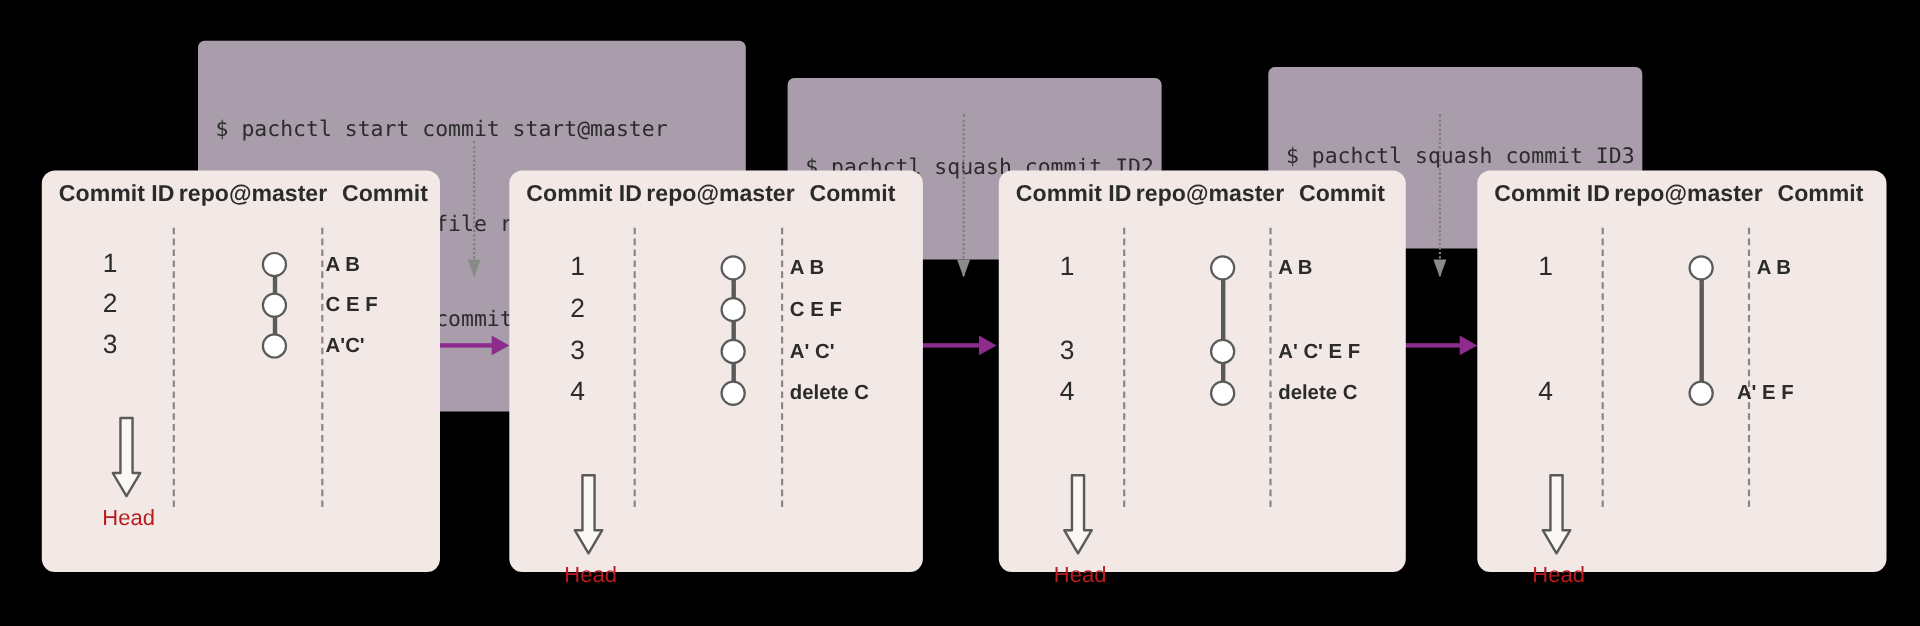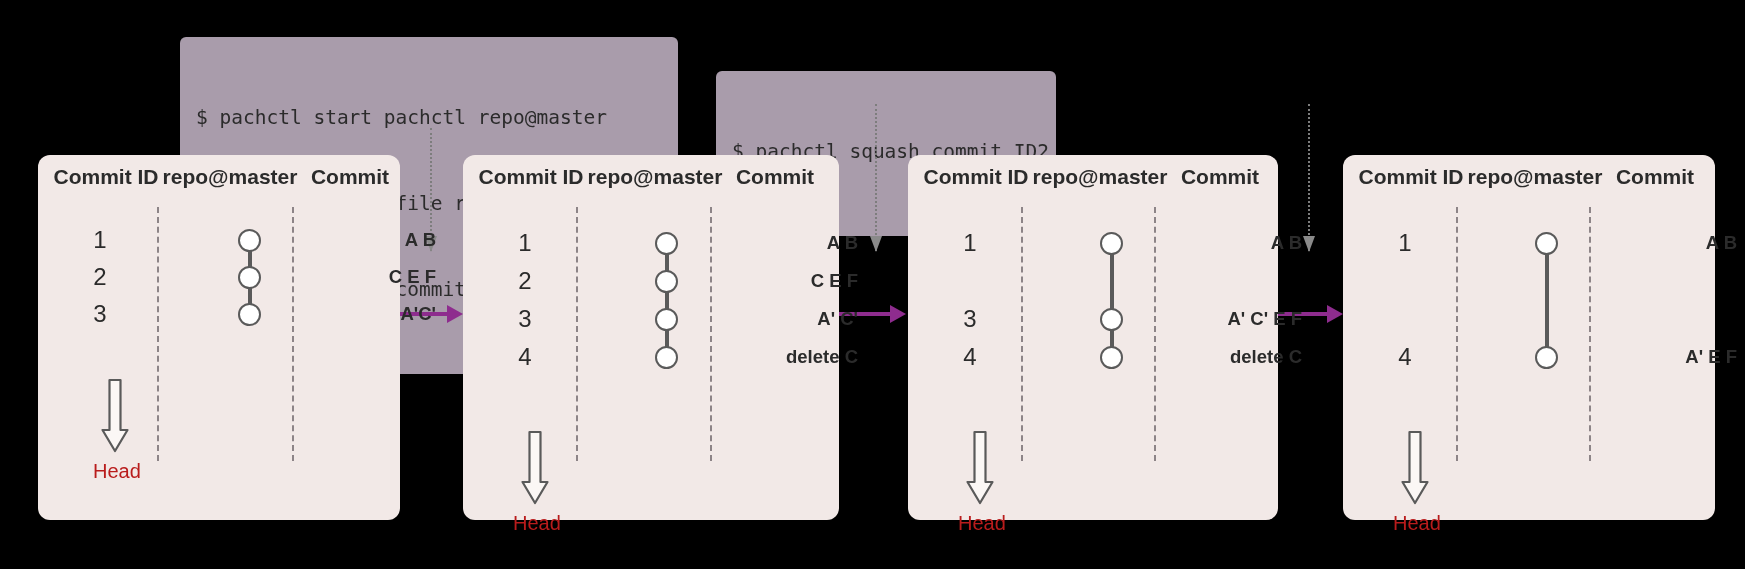--- a/index.html
+++ b/index.html
@@ -93,21 +93,21 @@
     position: absolute; top: 52px; height: 254px; width: 0;
     border-left: 2.5px dashed #8d8487;
   }
 
   
   .row-cid {
     position: absolute; left: 0; width: 124px; text-align: center;
     font-size: 24px; color: #2b2b2b;
   }
   .row-com {
-    position: absolute; left: 262px; width: 140px; text-align: right;
+    position: absolute; left: 262px; width: 140px; text-align: left;
     font-size: 18.5px; font-weight: bold; color: #2b2b2b; white-space: nowrap;
   }
 
   
   .node {
     position: absolute;
     width: 23px; height: 23px; border-radius: 50%;
     background: #ffffff; border: 2.5px solid #5a5a5a;
     z-index: 2;
   }
@@ -120,29 +120,32 @@
   .head-label {
     position: absolute; font-size: 20px; color: #b91c1c;
   }
 </style>
 </head>
 <body>
 
 <div id="stage">
 
   <div class="cmd-box" id="cmd-1">
-    <span class="cmd-line">$ pachctl start pachctl repo@master</span>
+    <span class="cmd-line">$ pachctl start commit start@master</span>
     <span class="cmd-line">$ pachctl delete file repo@master:path/to/C</span>
     <span class="cmd-line">$ pachctl finish commit repo@master</span>
   </div>
 
   <div class="cmd-box" id="cmd-2">
     <span class="cmd-line">$ pachctl squash commit ID2</span>
   </div>
 
+  <div class="cmd-box" id="cmd-3">
+    <span class="cmd-line">$ pachctl squash commit ID3</span>
+  </div>
 
   <div class="vconn" id="vconn-1">
     <div class="stem"></div>
     <div class="head"></div>
   </div>
   <div class="vconn" id="vconn-2">
     <div class="stem"></div>
     <div class="head"></div>
   </div>
   <div class="vconn" id="vconn-3">
@@ -244,21 +247,21 @@
         <div class="hdr">
           <span class="h-cid">Commit ID</span>
           <span class="h-repo">repo@master</span>
           <span class="h-com">Commit</span>
         </div>
         <div class="vsep" style="left: 113px;"></div>
         <div class="vsep" style="left: 246px;"></div>
         <div class="row-cid" style="top: 74px;">1</div>
         <div class="row-com" style="top: 77px; left: 254px;">A B</div>
         <div class="row-cid" style="top: 188px;">4</div>
-        <div class="row-com" style="top: 191px; left: 254px;">A' E F</div>
+        <div class="row-com" style="top: 191px; left: 236px;">A' E F</div>
         <div class="edge" style="left: 202px; top: 88px; height: 114px;"></div>
         <div class="node" style="left: 192px; top: 77px;"></div>
         <div class="node" style="left: 192px; top: 191px;"></div>
         <div class="head-arrow" style="left: 55px; top: 275px;"><svg width="34" height="78" viewBox="0 0 34 78">
             <path d="M11.5 2 h11 v50 h7 L17 73 L4.5 52 h7 z" fill="#fbf7f5" stroke="#5a5a5a" stroke-width="2.2" stroke-linejoin="round"></path>
           </svg></div>
         <div class="head-label" style="left: 50px; top: 357px;">Head</div>
       </div>
     </div>
 

